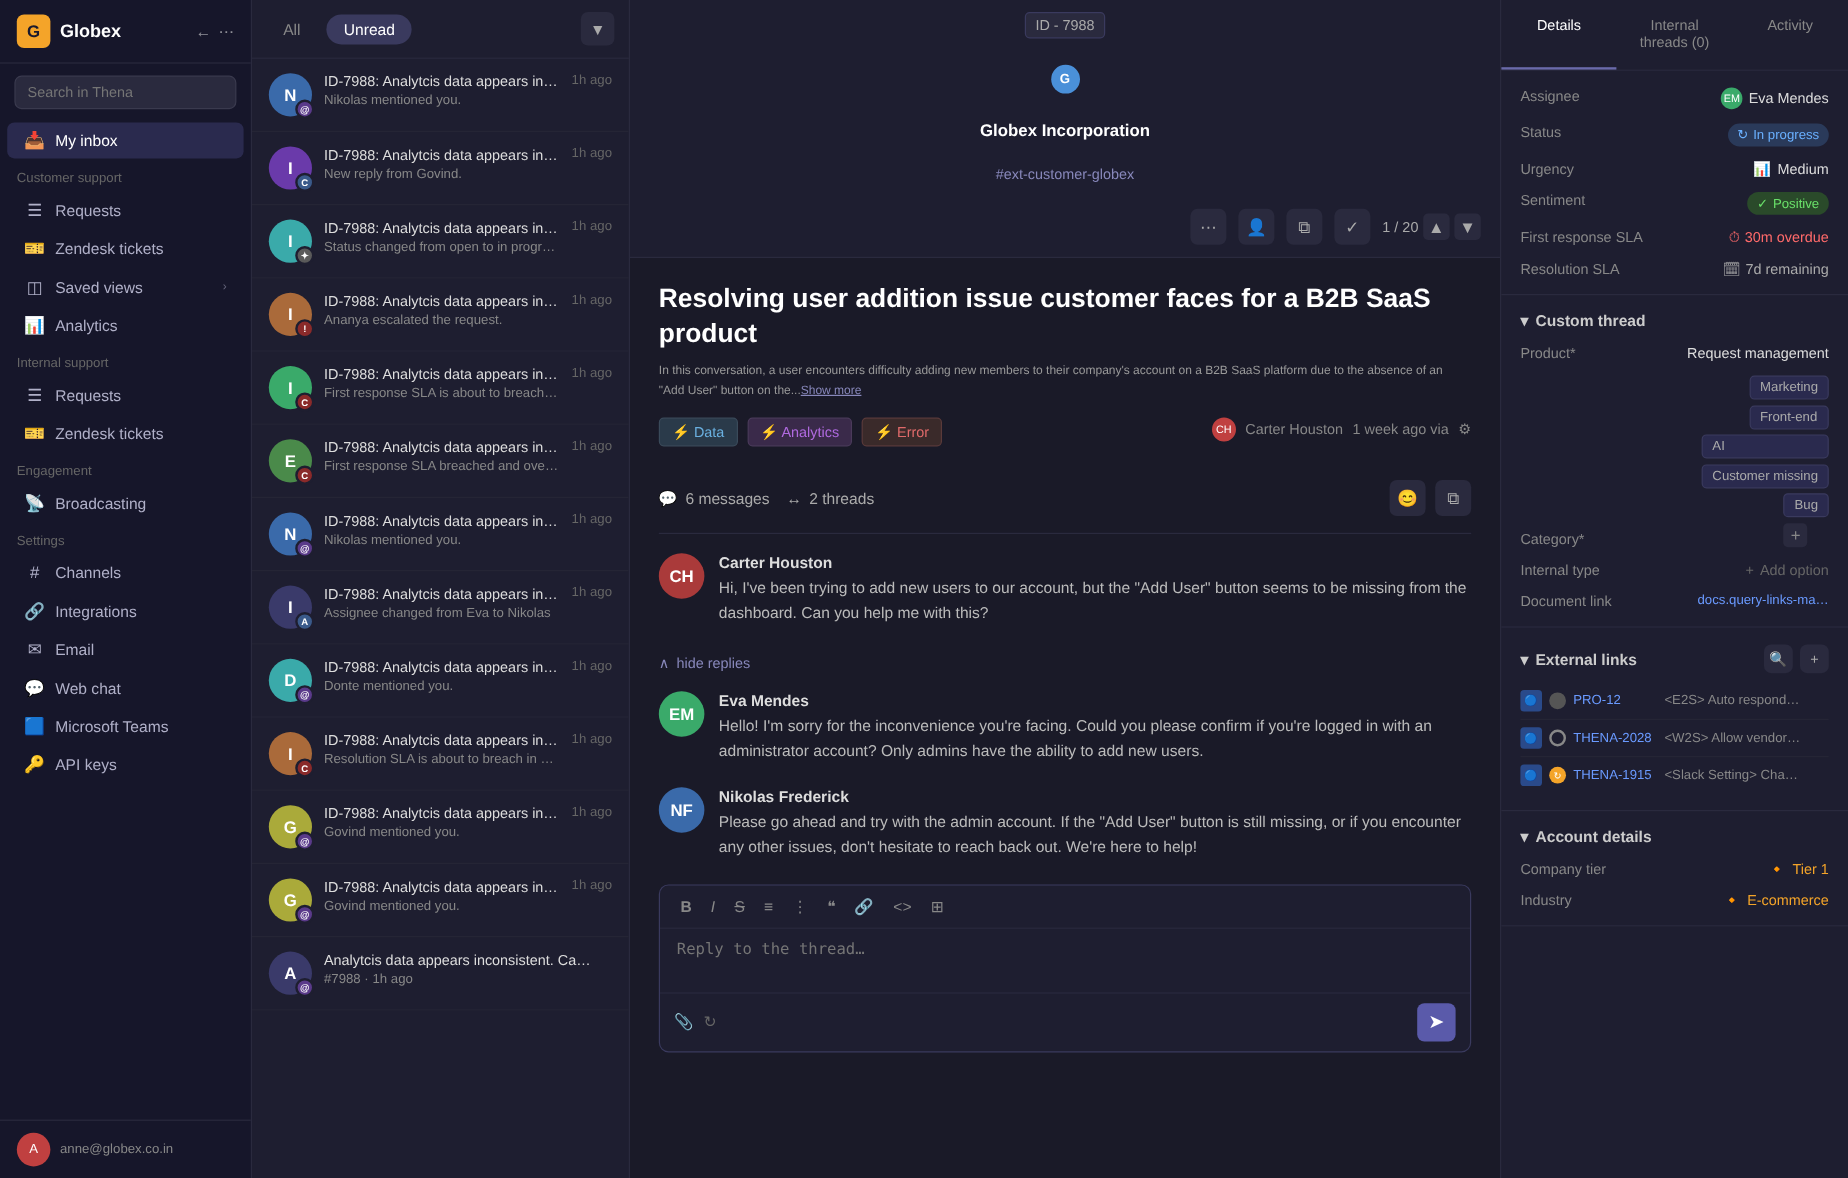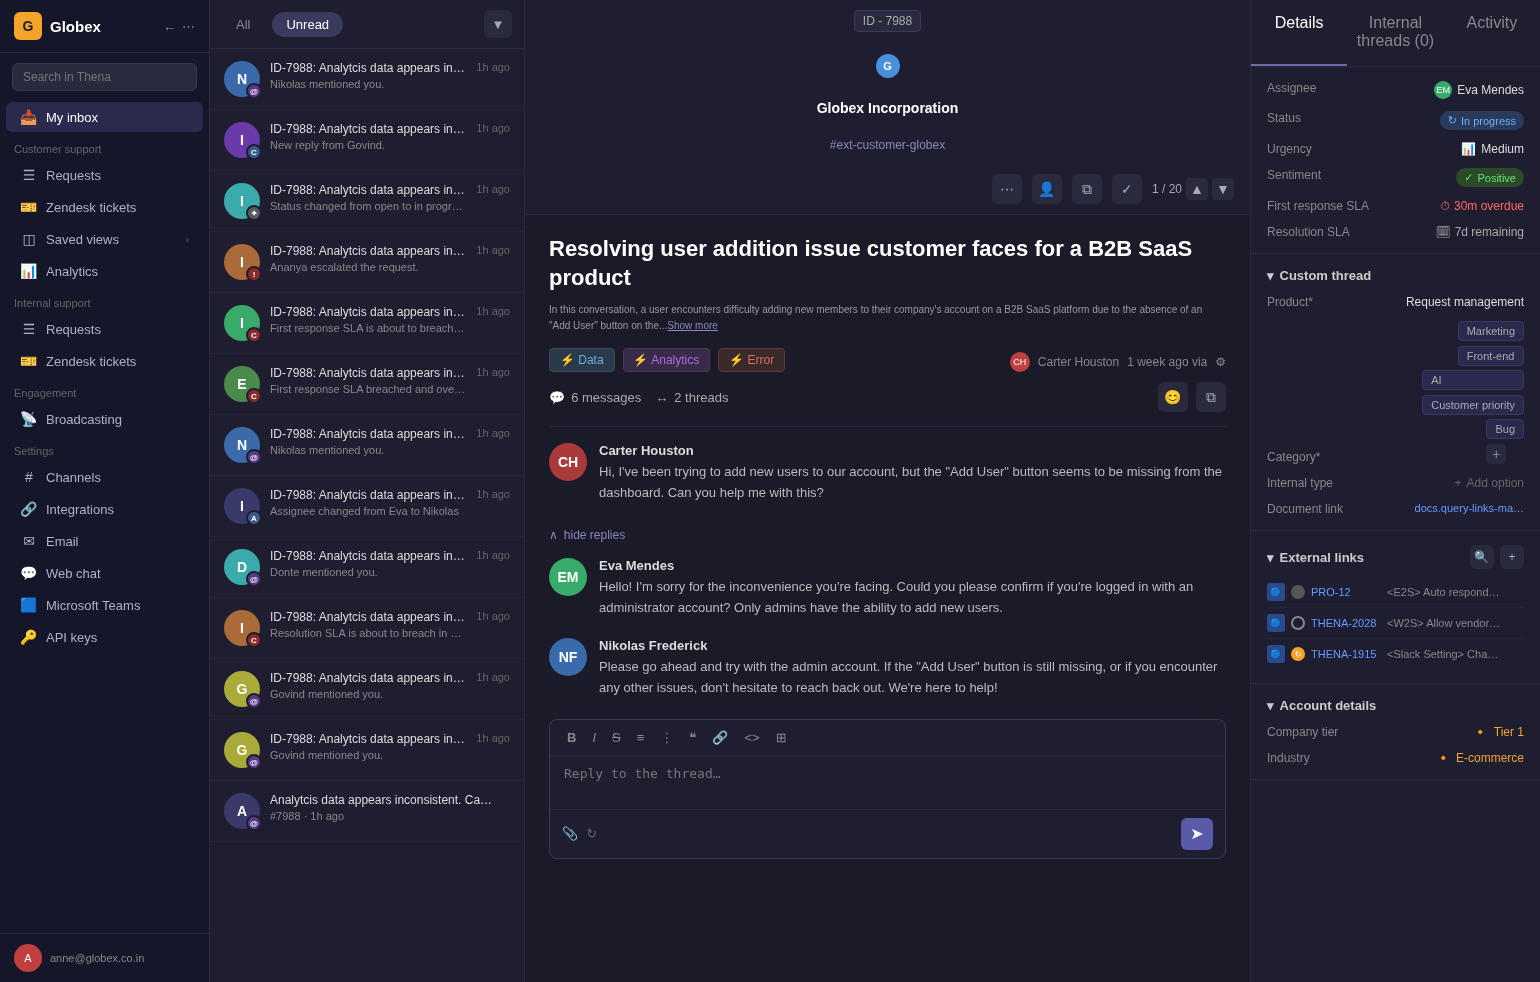--- a/index.html
+++ b/index.html
@@ -47,21 +47,21 @@
     .channel-tag { font-size: 12px; color: #8888bb; }
     .header-actions { margin-left: auto; display: flex; align-items: center; gap: 10px; color: #888; }
     .pagination { font-size: 12px; color: #aaa; display: flex; align-items: center; gap: 4px; }
     .pagination-btn { background: #2a2a3e; border: none; color: #aaa; width: 22px; height: 22px; border-radius: 4px; cursor: pointer; display: flex; align-items: center; justify-content: center; font-size: 14px; }
 
     
     .conversation-area { flex: 1; overflow-y: auto; padding: 20px 24px; }
     .conv-title { font-size: 22px; font-weight: 700; color: #fff; margin-bottom: 10px; line-height: 1.3; }
     .conv-description { font-size: 10px; color: #999; line-height: 1.6; margin-bottom: 14px; }
     .conv-description a { color: #8888bb; }
-    .tag-row { display: flex; gap: 8px; margin-bottom: 10px; align-items: flex-end; }
+    .tag-row { display: flex; gap: 8px; margin-bottom: 28px; align-items: flex-start; }
     .tag { padding: 4px 10px; border-radius: 4px; font-size: 12px; display: flex; align-items: center; gap: 5px; }
     .tag.data { background: #2a3a4a; color: #6ab0e0; border: 1px solid #3a4a5a; }
     .tag.analytics { background: #3a2a4a; color: #b06ae0; border: 1px solid #4a3a5a; }
     .tag.error { background: #3a2a2a; color: #e06a6a; border: 1px solid #5a3a3a; }
     .conv-meta { display: flex; align-items: center; gap: 8px; font-size: 12px; color: #888; margin-bottom: 16px; }
     .conv-meta .avatar-xs { width: 20px; height: 20px; border-radius: 50%; background: #c04040; display: flex; align-items: center; justify-content: center; font-size: 9px; color: #fff; }
     .conv-stats { display: flex; align-items: center; gap: 14px; font-size: 13px; color: #aaa; margin-bottom: 16px; border-bottom: 1px solid #2a2a3e; padding-bottom: 14px; }
     .conv-stats-item { display: flex; align-items: center; gap: 6px; }
     .conv-actions { display: flex; gap: 8px; margin-left: auto; }
     .icon-btn { width: 30px; height: 30px; background: #2a2a3e; border-radius: 6px; display: flex; align-items: center; justify-content: center; cursor: pointer; color: #aaa; border: none; font-size: 14px; }
@@ -79,21 +79,21 @@
     .reply-toolbar { padding: 8px 12px; display: flex; gap: 6px; border-bottom: 1px solid #2a2a3e; }
     .format-btn { background: none; border: none; color: #888; cursor: pointer; font-size: 13px; padding: 2px 5px; border-radius: 3px; }
     .reply-input { width: 100%; background: none; border: none; padding: 10px 14px; color: #888; font-size: 13px; outline: none; min-height: 50px; resize: none; }
     .reply-footer { padding: 8px 12px; display: flex; align-items: center; gap: 8px; border-top: 1px solid #2a2a3e; }
     .reply-footer-icons { display: flex; gap: 8px; color: #666; }
     .send-btn { margin-left: auto; background: #5a5aaa; border: none; color: #fff; width: 32px; height: 32px; border-radius: 6px; cursor: pointer; display: flex; align-items: center; justify-content: center; font-size: 16px; }
 
     
     .right-panel { width: 290px; background: #1e1e30; border-left: 1px solid #2a2a3e; display: flex; flex-direction: column; overflow-y: auto; flex-shrink: 0; }
     .right-panel-tabs { display: flex; border-bottom: 1px solid #2a2a3e; }
-    .rp-tab { flex: 1; padding: 14px 8px; text-align: center; font-size: 16px; color: #888; cursor: pointer; border-bottom: 2px solid transparent; }
+    .rp-tab { flex: 1; padding: 14px 8px; text-align: center; font-size: 12px; color: #888; cursor: pointer; border-bottom: 2px solid transparent; }
     .rp-tab.active { color: #fff; border-bottom: 2px solid #6a6aaa; }
     .rp-section { padding: 14px 16px; border-bottom: 1px solid #2a2a3e; }
     .rp-row { display: flex; align-items: flex-start; justify-content: space-between; margin-bottom: 12px; gap: 8px; }
     .rp-label { font-size: 12px; color: #888; min-width: 90px; }
     .rp-value { font-size: 12px; color: #ddd; text-align: right; display: flex; align-items: center; gap: 5px; }
     .status-badge { padding: 3px 8px; border-radius: 12px; font-size: 11px; }
     .status-inprogress { background: #2a3a5a; color: #6ab0ff; display: flex; align-items: center; gap: 4px; }
     .status-positive { background: #2a4a2a; color: #6ae06a; display: flex; align-items: center; gap: 4px; }
     .status-overdue { color: #ff6a6a; display: flex; align-items: center; gap: 4px; }
     .status-remaining { color: #aaa; display: flex; align-items: center; gap: 4px; }
@@ -550,21 +550,21 @@
     </div>
     <div class="rp-row" style="align-items:flex-end;">
       <span class="rp-label">Category<span style="color:#888;">*</span></span>
       <div style="display:flex;flex-direction:column;align-items:flex-end;gap:4px;max-width:160px;">
         <div class="chip-row" style="justify-content:flex-end;">
           <span class="chip">Marketing</span>
           <span class="chip">Front-end</span>
         </div>
         <div class="chip-row" style="justify-content:flex-end;">
           <span class="chip">AI</span>
-          <span class="chip">Customer priority</span>
+          <span class="chip">Customer missing</span>
         </div>
         <div class="chip-row" style="justify-content:flex-end;">
           <span class="chip">Bug</span>
           <button class="add-chip">+</button>
         </div>
       </div>
     </div>
     <div class="rp-row">
       <span class="rp-label">Internal type</span>
       <div class="rp-value" style="color:#666;cursor:pointer;">

